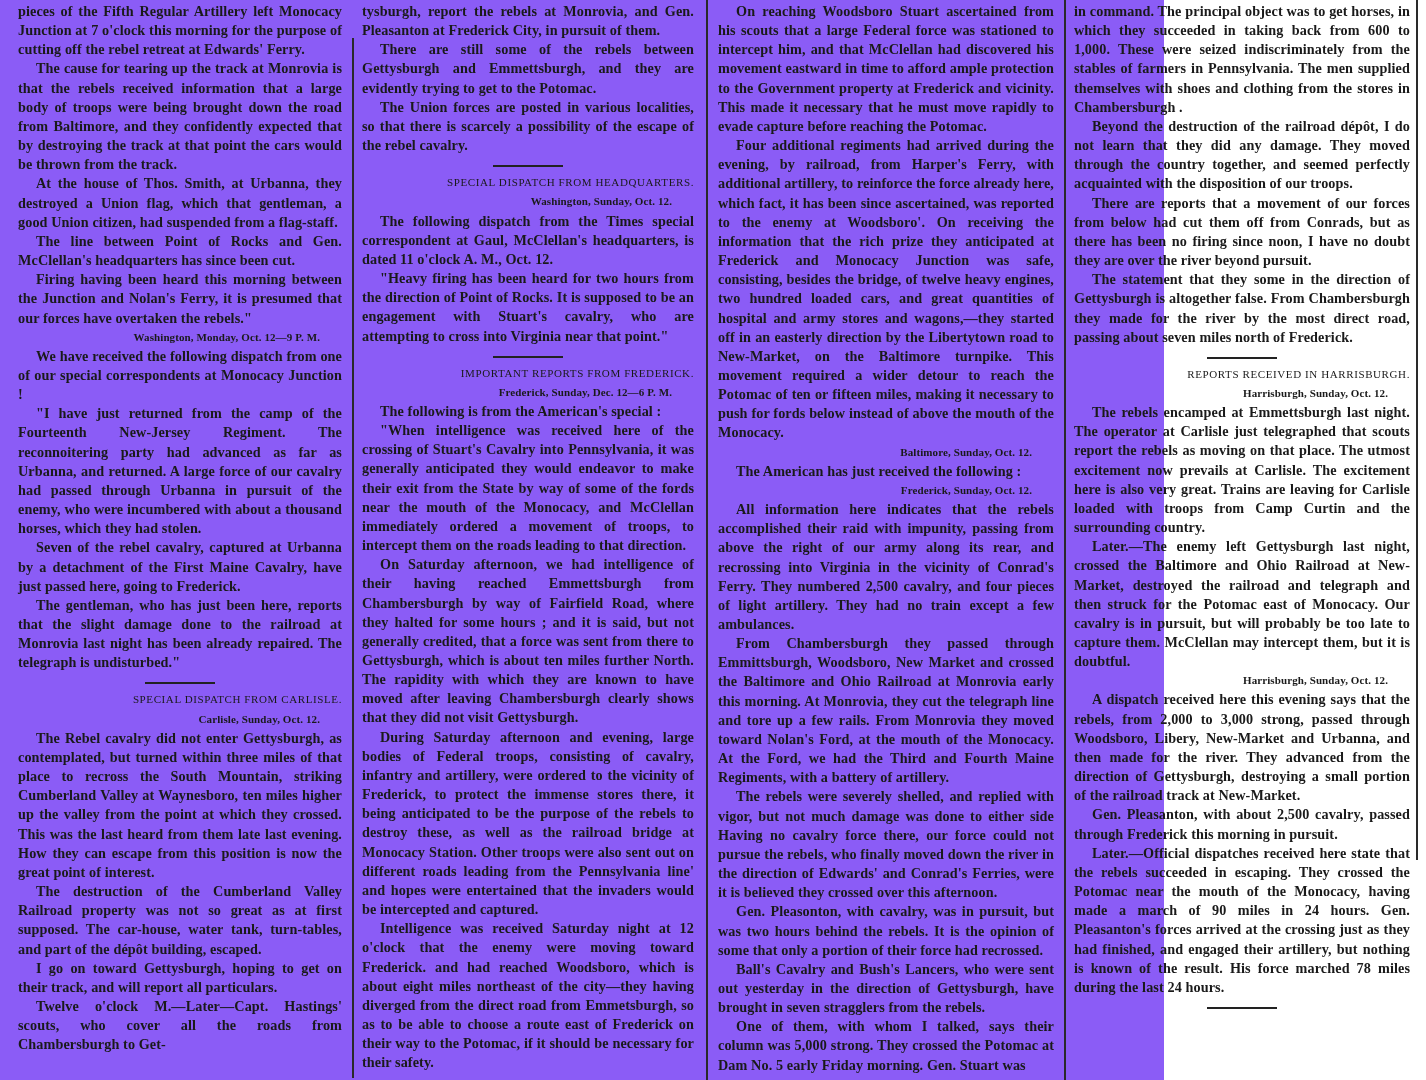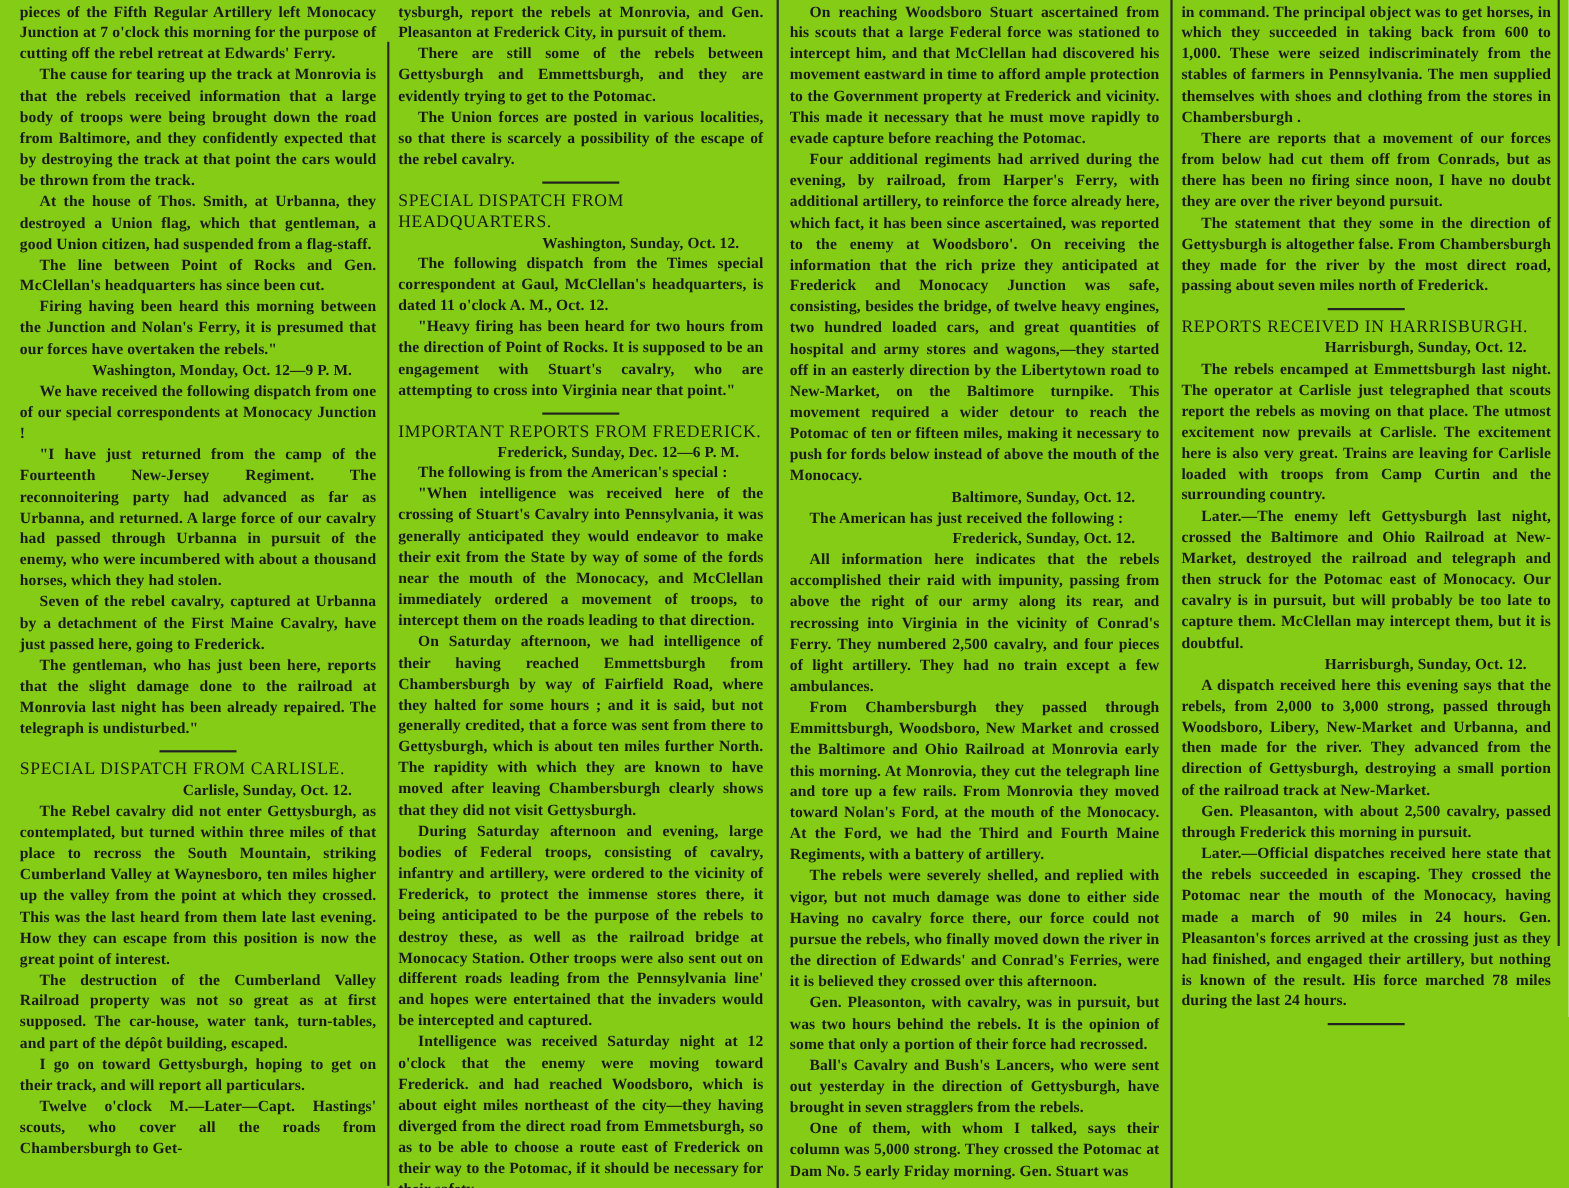--- a/index.html
+++ b/index.html
@@ -2,37 +2,37 @@
 <html><head>
 <meta charset="utf-8">
 <style>
   html, body { margin:0; padding:0; }
   body {
     width:1426px; height:1080px; overflow:hidden;
     background:#ffffff;
     font-family:"Liberation Serif", "DejaVu Serif", serif;
     color:#1a1a1a;
   }
-  .page { position:relative; width:1426px; height:1080px; background:#84cc16; }
+  .page { position:relative; width:1164px; height:1080px; background:#8b5cf6; }
   .col {
     position:absolute; top:0; box-sizing:border-box;
     padding:2px 0 0 0;
     font-size:14.2px; line-height:19.15px;
     text-align:justify;
     font-weight:bold;
     letter-spacing:0.1px;
   }
   .col p { margin:0; text-indent:18px; }
   .col p.noind { text-indent:0; }
   .rule-v { position:absolute; width:1.6px; background:#2a2a2a; }
   .head {
-    text-align:left; font-weight:normal; font-size:16px;
+    text-align:right; font-weight:normal; font-size:11px;
     letter-spacing:0.6px; margin:6px 0 2px 0; text-indent:0 !important;
   }
-  .dateline { text-align:right; padding-right:22px; font-size:14px; text-indent:0 !important; }
+  .dateline { text-align:right; padding-right:22px; font-size:11px; text-indent:0 !important; }
   .dash { width:70px; height:2px; background:#222; margin:10px auto 6px auto; }
   .c1 { left:18px; width:324px; }
   .c2 { left:362px; width:332px; }
   .c3 { left:718px; width:336px; }
   .c4 { left:1074px; width:336px; }
 </style>
 </head>
 <body>
 
 <div class="page">
@@ -86,20 +86,21 @@
       <p class="dateline">Frederick, Sunday, Oct. 12.</p>
       <p>All information here indicates that the rebels accomplished their raid with impunity, passing from above the right of our army along its rear, and recrossing into Virginia in the vicinity of Conrad's Ferry. They numbered 2,500 cavalry, and four pieces of light artillery. They had no train except a few ambulances.</p>
       <p>From Chambersburgh they passed through Emmittsburgh, Woodsboro, New Market and crossed the Baltimore and Ohio Railroad at Monrovia early this morning. At Monrovia, they cut the telegraph line and tore up a few rails. From Monrovia they moved toward Nolan's Ford, at the mouth of the Monocacy. At the Ford, we had the Third and Fourth Maine Regiments, with a battery of artillery.</p>
       <p>The rebels were severely shelled, and replied with vigor, but not much damage was done to either side Having no cavalry force there, our force could not pursue the rebels, who finally moved down the river in the direction of Edwards' and Conrad's Ferries, were it is believed they crossed over this afternoon.</p>
       <p>Gen. Pleasonton, with cavalry, was in pursuit, but was two hours behind the rebels. It is the opinion of some that only a portion of their force had recrossed.</p>
       <p>Ball's Cavalry and Bush's Lancers, who were sent out yesterday in the direction of Gettysburgh, have brought in seven stragglers from the rebels.</p>
       <p>One of them, with whom I talked, says their column was 5,000 strong. They crossed the Potomac at Dam No. 5 early Friday morning. Gen. Stuart was</p>
     </div>
   <div class="col c4">
       <p class="noind">in command. The principal object was to get horses, in which they succeeded in taking back from 600 to 1,000. These were seized indiscriminately from the stables of farmers in Pennsylvania. The men supplied themselves with shoes and clothing from the stores in Chambersburgh .</p>
+      <p>Beyond the destruction of the railroad dépôt, I do not learn that they did any damage. They moved through the country together, and seemed perfectly acquainted with the disposition of our troops.</p>
       <p>There are reports that a movement of our forces from below had cut them off from Conrads, but as there has been no firing since noon, I have no doubt they are over the river beyond pursuit.</p>
       <p>The statement that they some in the direction of Gettysburgh is altogether false. From Chambersburgh they made for the river by the most direct road, passing about seven miles north of Frederick.</p>
       <div class="dash"></div>
       <p class="head">REPORTS RECEIVED IN HARRISBURGH.</p>
       <p class="dateline">Harrisburgh, Sunday, Oct. 12.</p>
       <p>The rebels encamped at Emmettsburgh last night. The operator at Carlisle just telegraphed that scouts report the rebels as moving on that place. The utmost excitement now prevails at Carlisle. The excitement here is also very great. Trains are leaving for Carlisle loaded with troops from Camp Curtin and the surrounding country.</p>
       <p>Later.—The enemy left Gettysburgh last night, crossed the Baltimore and Ohio Railroad at New-Market, destroyed the railroad and telegraph and then struck for the Potomac east of Monocacy. Our cavalry is in pursuit, but will probably be too late to capture them. McClellan may intercept them, but it is doubtful.</p>
       <p class="dateline">Harrisburgh, Sunday, Oct. 12.</p>
       <p>A dispatch received here this evening says that the rebels, from 2,000 to 3,000 strong, passed through Woodsboro, Libery, New-Market and Urbanna, and then made for the river. They advanced from the direction of Gettysburgh, destroying a small portion of the railroad track at New-Market.</p>
       <p>Gen. Pleasanton, with about 2,500 cavalry, passed through Frederick this morning in pursuit.</p>

